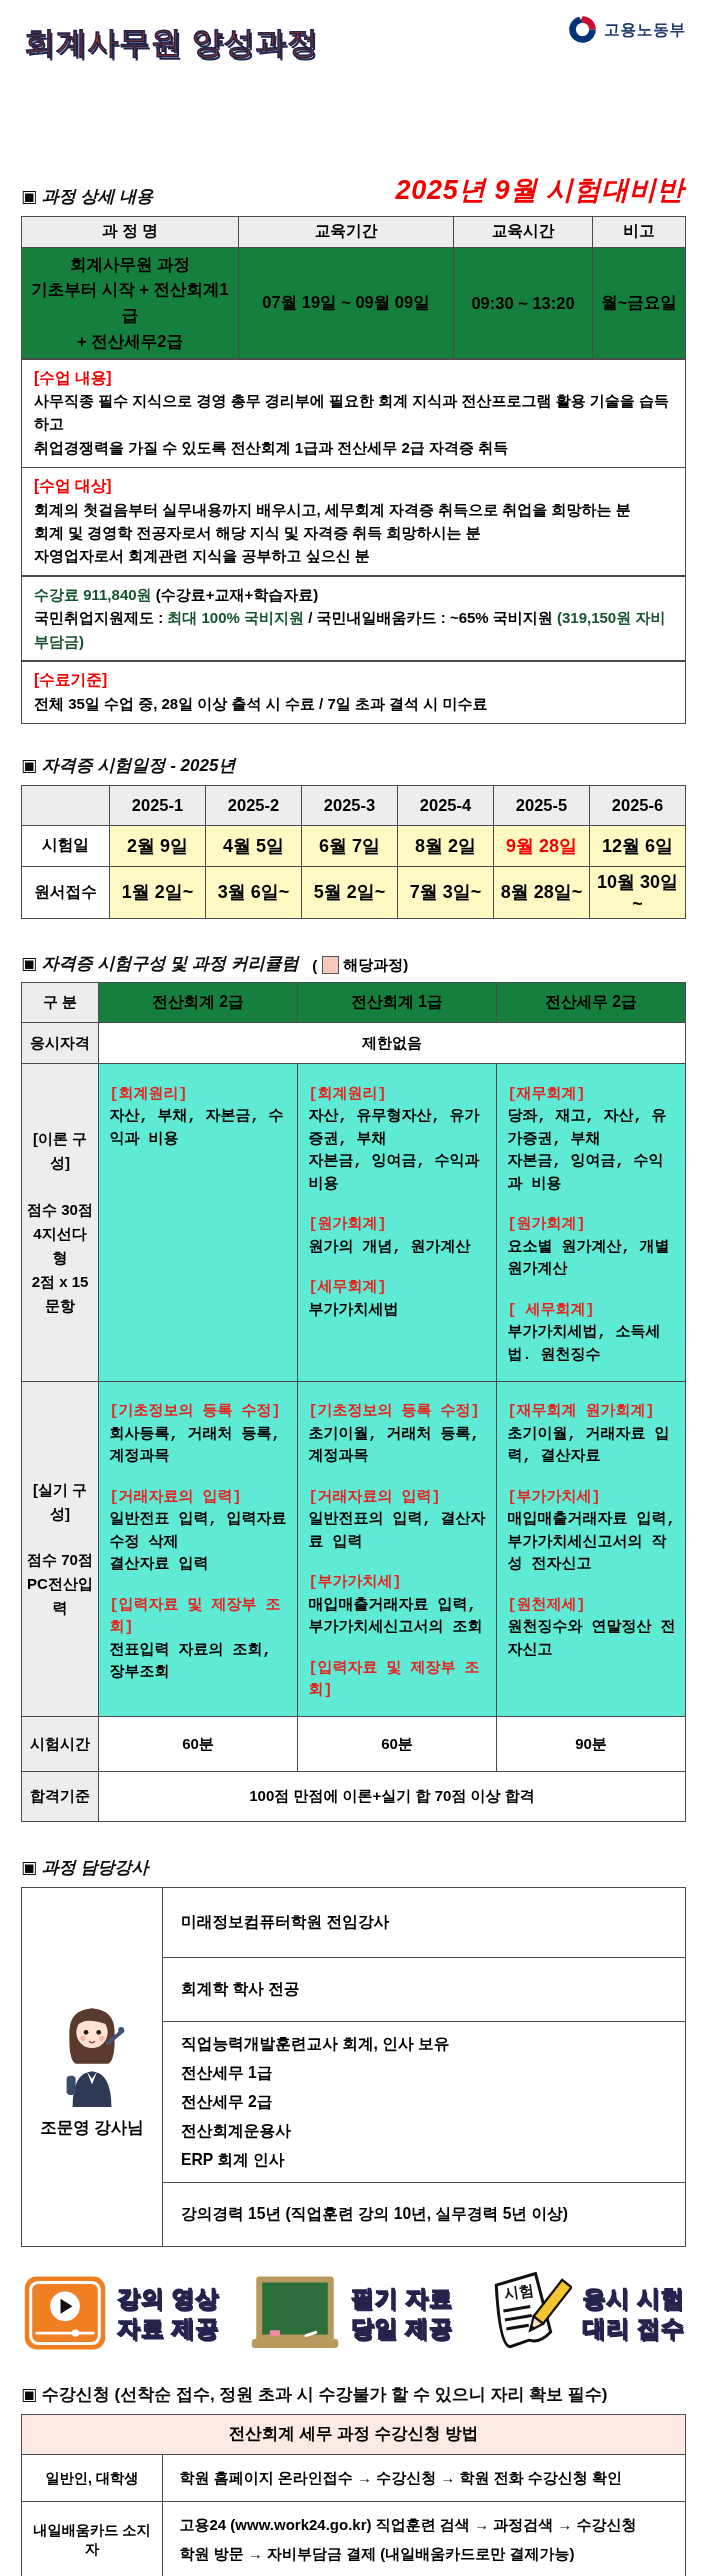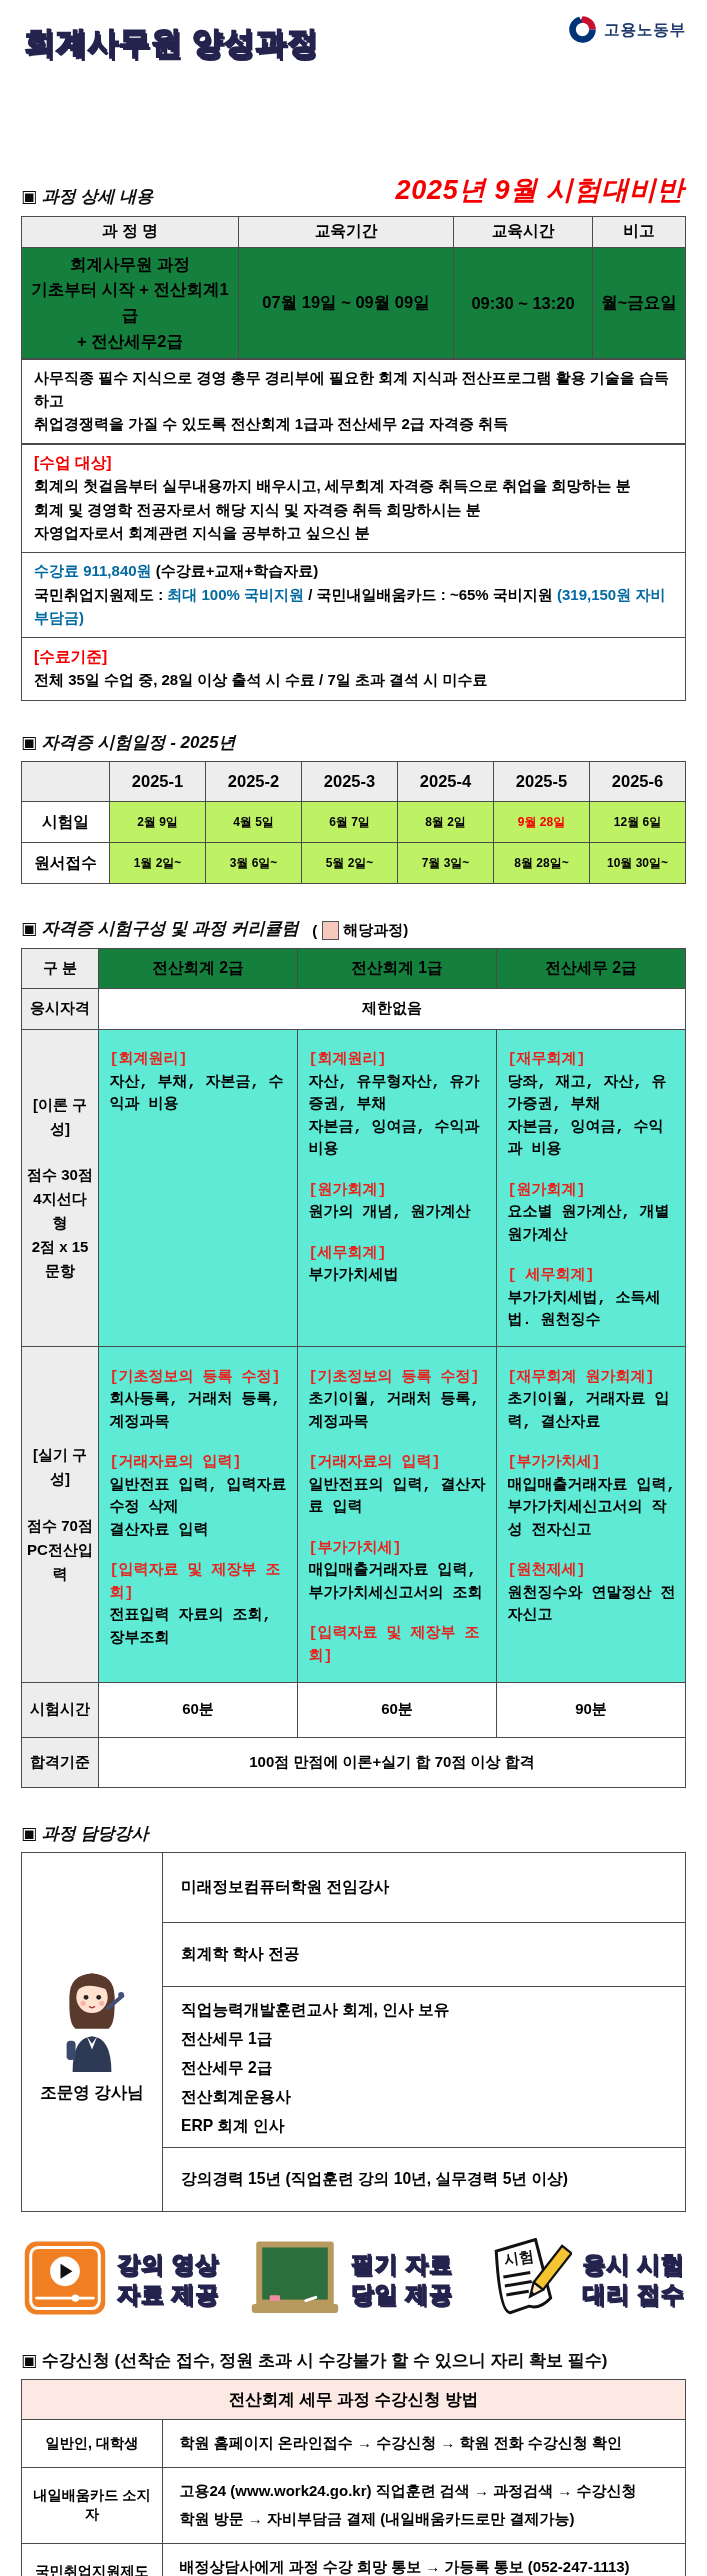--- a/index.html
+++ b/index.html
@@ -1,22 +1,22 @@
 <!DOCTYPE html>
 <html style="font-size:12px"><head>
 <meta charset="utf-8">
 <style>
   html,body{margin:0;padding:0;background:#fff;}
   body{width:707px;font-family:"Liberation Sans","DejaVu Sans",sans-serif;color:#000;}
   .page{width:665px;margin:0 auto;padding-top:7.5px;}
 
   
   .hero{position:relative;padding:13.5px 0 4.5px 3px;min-height:127px;}
-  .hero-title{font-weight:700;font-size:31px;line-height:1.45;letter-spacing:0.7px;
-    color:#a21caf;-webkit-text-stroke:1.6px #23234d;
+  .hero-title{font-weight:400;font-size:31px;line-height:1.45;letter-spacing:0.7px;
+    color:#c2410c;-webkit-text-stroke:1.6px #23234d;
     text-shadow:2.2px 3px 0 #23234d;font-style:normal;}
   .gov{position:absolute;top:6px;right:0;display:flex;align-items:center;gap:6px;}
   .gov-name{font-size:15.7px;font-weight:700;color:#1e3a6e;letter-spacing:0.7px;}
 
   
   .sec-head{display:flex;align-items:flex-end;justify-content:space-between;margin:19.5px 0 7.5px 0;}
   .sec-title{font-style:italic;font-weight:900;font-size:17px;color:#0b0b0b;letter-spacing:0;}
   .badge{font-style:italic;font-weight:900;font-size:27px;color:#f50000;letter-spacing:0.7px;padding-right:1.5px;}
 
   
@@ -24,25 +24,25 @@
   td,th{border:1.5px solid #4b4b4b;font-weight:700;text-align:center;vertical-align:middle;padding:3px 4.5px;}
   .bg-gray{background:#ededed;}
   .bg-pink{background:#15803d;}
   .t1 th{height:24px;font-size:15.7px;background:#ededed;}
   .t1 td{height:105px;font-size:16.5px;}
   .t1 .cname{line-height:1.55;}
 
   .notice{border:1.5px solid #4b4b4b;margin-top:-1.5px;padding:6.7px 12px 8.2px 12px;text-align:left;}
   .notice .n-title{color:#f50000;font-weight:900;font-size:15.7px;line-height:1.5;}
   .notice .n-line{color:#000;font-weight:700;font-size:15px;line-height:1.55;}
-  .red{color:#0369a1;}
+  .red{color:#14532d;}
   .blk-txt{color:#000;}
 
   .t2 th{height:33px;font-size:16.5px;background:#ededed;}
-  .t2 td{height:34px;font-size:12px;background:#bef264;}
+  .t2 td{height:34px;font-size:18px;background:#fef9c3;}
   .t2 .rlabel{background:#fff;font-size:15.7px;}
   .t2 .red-cell{color:#f50000;}
 
   .legend{display:flex;align-items:center;gap:3px;font-weight:700;font-size:15px;}
   .legend-sq{display:inline-block;width:15px;height:16.5px;background:#f7c9bc;border:0.7px solid #555;margin:0 1.5px;}
 
   .t3 .hdr{height:33px;font-size:15.7px;}
   .t3 .lab{background:#ededed;font-size:15px;}
   .t3 .body-cell{background:#5eead4;text-align:left;vertical-align:top;padding:19.5px 7.5px 13.5px 10.5px;font-size:15px;font-family:Liberation Mono, monospace;}
   .t3 .mid{height:34px;font-size:15px;background:#fff;}
@@ -114,20 +114,21 @@
         <div>+ 전산세무2급</div>
       </td>
       <td>07월 19일 ~ 09월 09일</td>
       <td>09:30 ~ 13:20</td>
       <td>월~금요일</td>
     </tr>
   </tbody>
     </table>
 
   <div class="notice">
+    <div class="n-title">[수업 내용]</div>
     <div class="n-line">사무직종 필수 지식으로 경영 총무 경리부에 필요한 회계 지식과 전산프로그램 활용 기술을 습득하고</div>
     <div class="n-line">취업경쟁력을 가질 수 있도록 전산회계 1급과 전산세무 2급 자격증 취득</div>
   </div>
 
   <div class="notice">
     <div class="n-title">[수업 대상]</div>
     <div class="n-line">회계의 첫걸음부터 실무내용까지 배우시고, 세무회계 자격증 취득으로 취업을 희망하는 분</div>
     <div class="n-line">회계 및 경영학 전공자로서 해당 지식 및 자격증 취득 희망하시는 분</div>
     <div class="n-line">자영업자로서 회계관련 지식을 공부하고 싶으신 분</div>
   </div>

